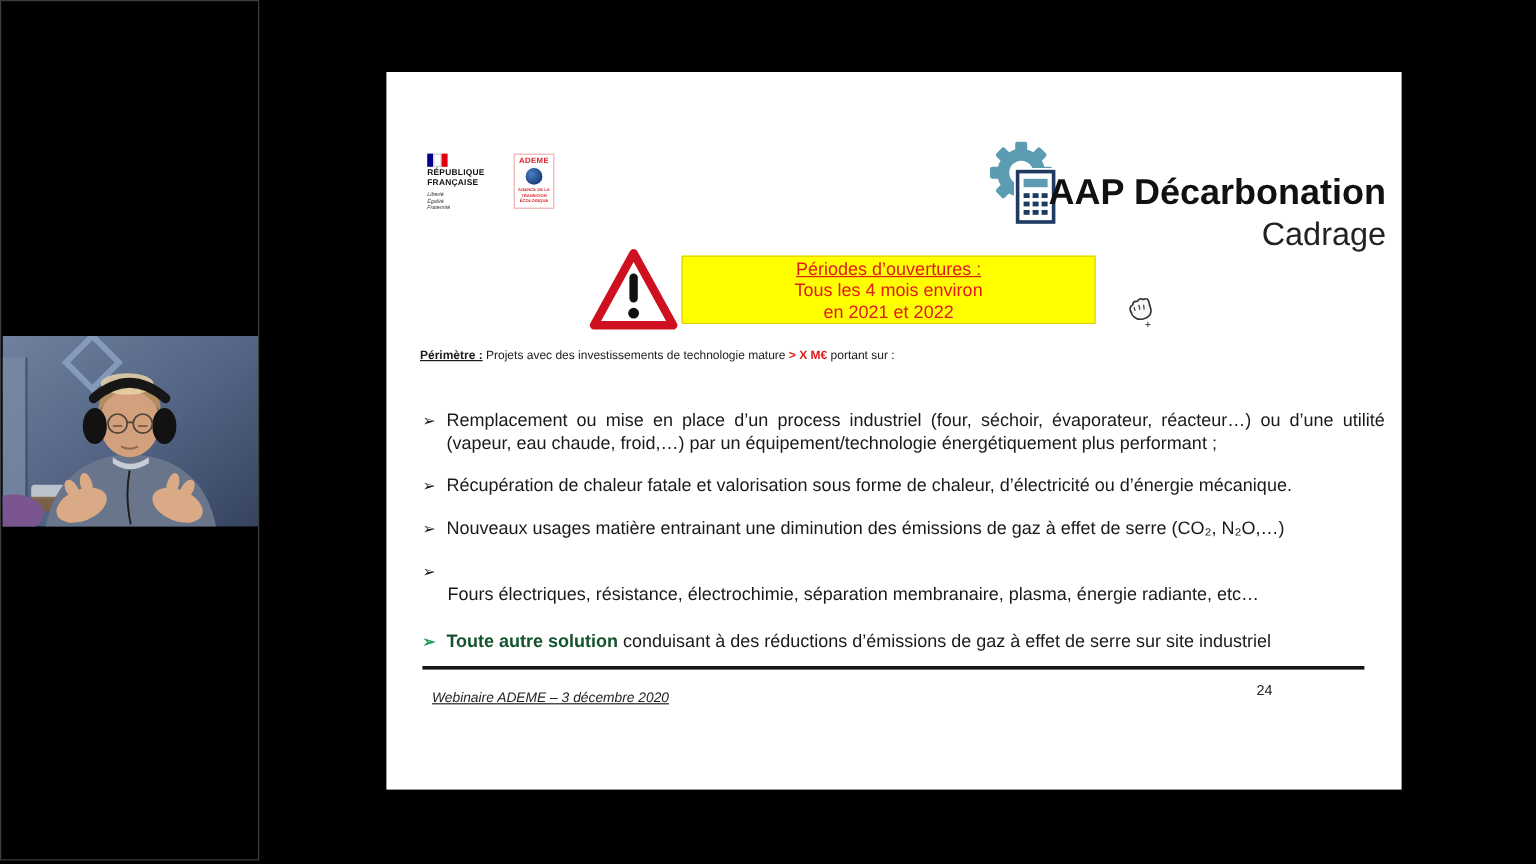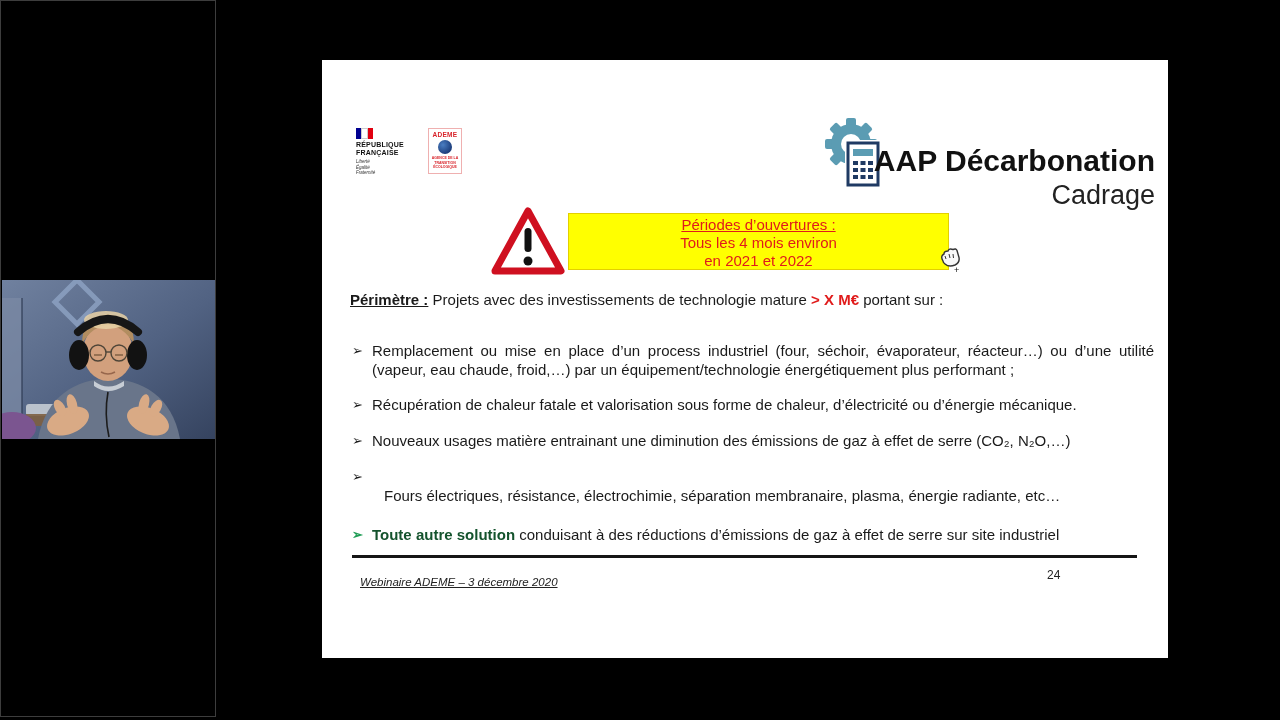--- a/index.html
+++ b/index.html
@@ -33,42 +33,42 @@
 
   
   .hdr-icon { position:absolute; left:500px; top:58px; width:64px; height:70px; }
   .slide-title { position:absolute; right:13px; top:84px; font-size:30px; font-weight:bold;
                  color:#111; white-space:nowrap;margin-left:40px; }
   .slide-subtitle { position:absolute; right:13px; top:120px; font-size:27px; color:#222;
                     white-space:nowrap; }
 
   
   .warning { position:absolute; left:168px; top:146px; width:76px; height:72px; }
-  .banner { position:absolute; left:246px; top:153px; width:381px; height:57px;
+  .banner { position:absolute; left:246px; top:153px; width:345px; height:57px;
             background:#ffff00; border:1px solid #e3cf00; text-align:center;
             color:#e01b1b; font-size:15px; line-height:18px; padding-top:2px; }
   .banner .u { text-decoration:underline; }
 
   .hand-cursor { position:absolute; left:616px; top:188px; width:24px; height:27px; }
 
   
-  .perimetre { position:absolute; left:28px; top:231px; width:800px; font-size:15px; color:#1a1a1a; }
+  .perimetre { position:absolute; left:28px; top:231px; width:800px; font-size:10px; color:#1a1a1a; }
   .perimetre .label { font-weight:bold; text-decoration:underline; }
   .perimetre .amount { font-weight:bold; color:#e01b1b; }
 
   
   .bullet { position:absolute; left:30px; width:802px; display:flex; font-size:15px;
             line-height:19px; color:#1a1a1a; }
   .bullet .marker { flex:0 0 20px; font-size:13px; color:#1a1a1a; }
   .bullet .btxt { flex:1; }
   .b1 { top:281px; } .b1 .btxt { text-align:justify; }
   .b2 { top:335px; }
   .b3 { top:371px; }
   .b4 { top:407px; }
-  .b4 .sub { margin-left:12px; }
+  .b4 .sub { margin-left:1px; }
   .b5 { top:465px; }
   .b5 .marker { color:#1f9d55; font-weight:bold; }
   .b5 .lead { color:#14532d; font-weight:bold; }
 
   .footer-rule { position:absolute; left:30px; top:495px; width:785px; height:3px; background:#151515; }
   .footer-left { position:absolute; left:38px; top:516px; font-size:11.5px; font-style:italic; color:#222;text-decoration:underline; }
   .page-number { position:absolute; left:693px; top:508px; font-size:12px; color:#222;margin-left:32px; }
 </style>
 </head>
 <body>

